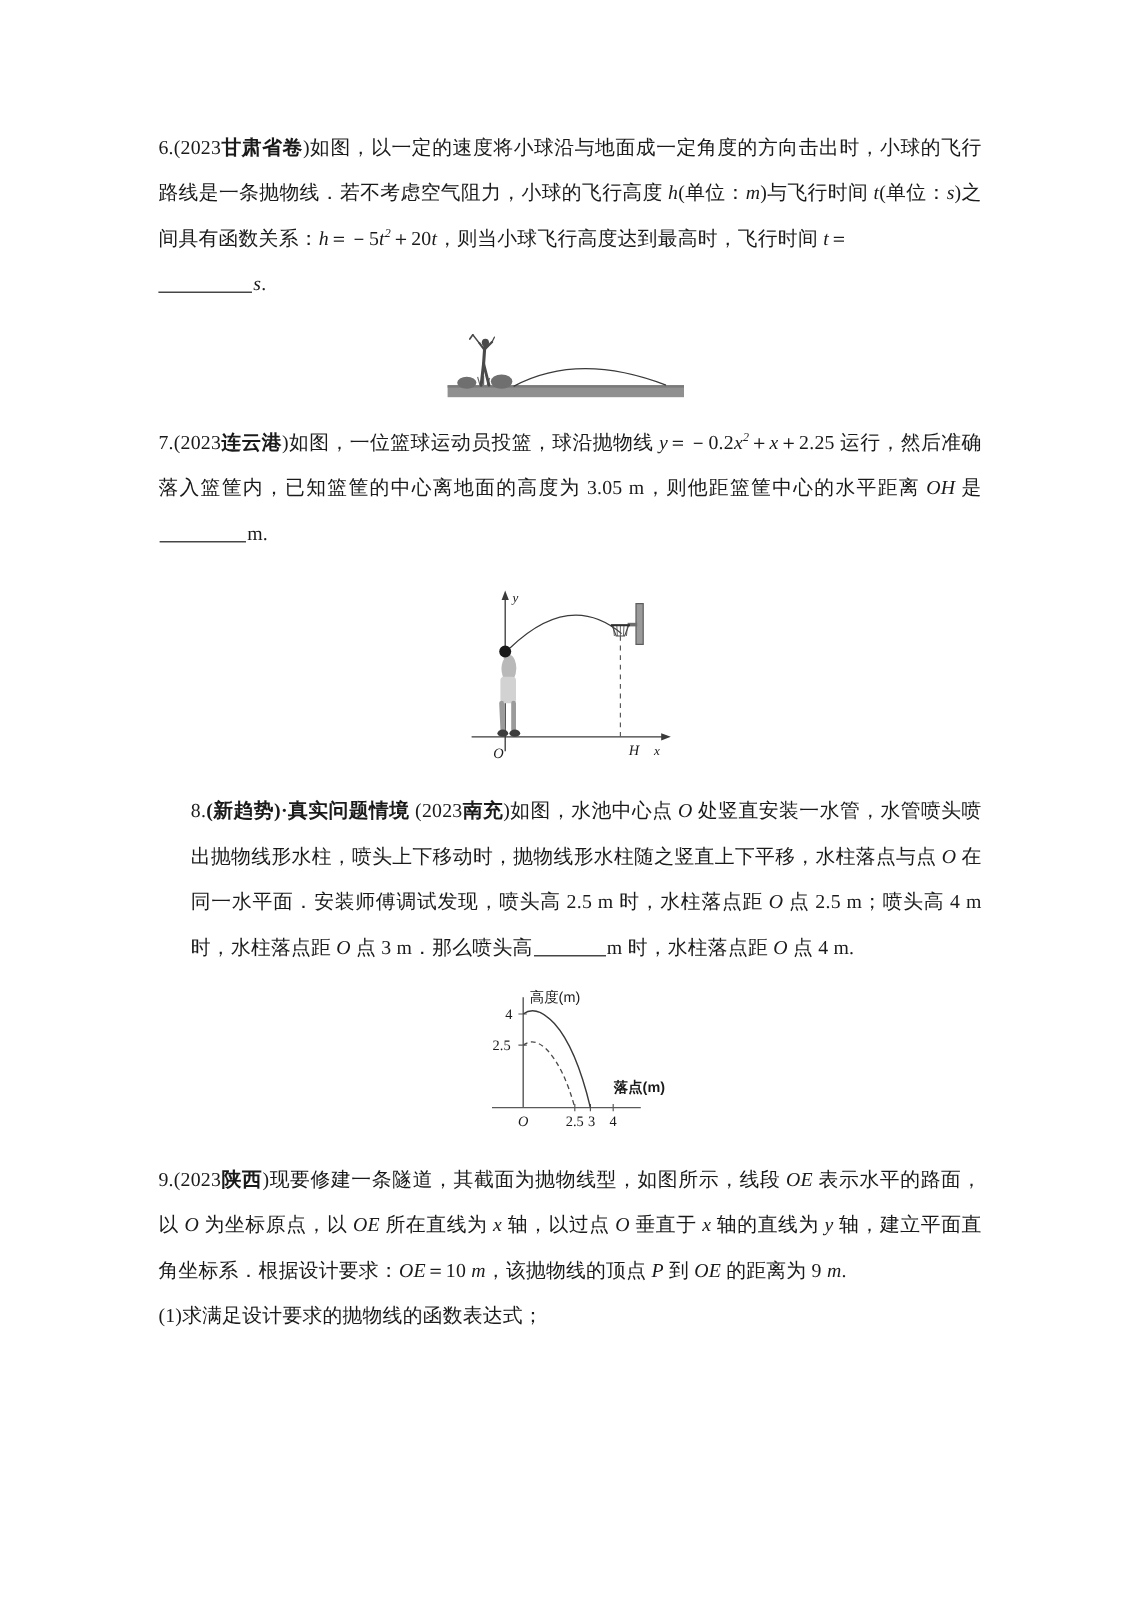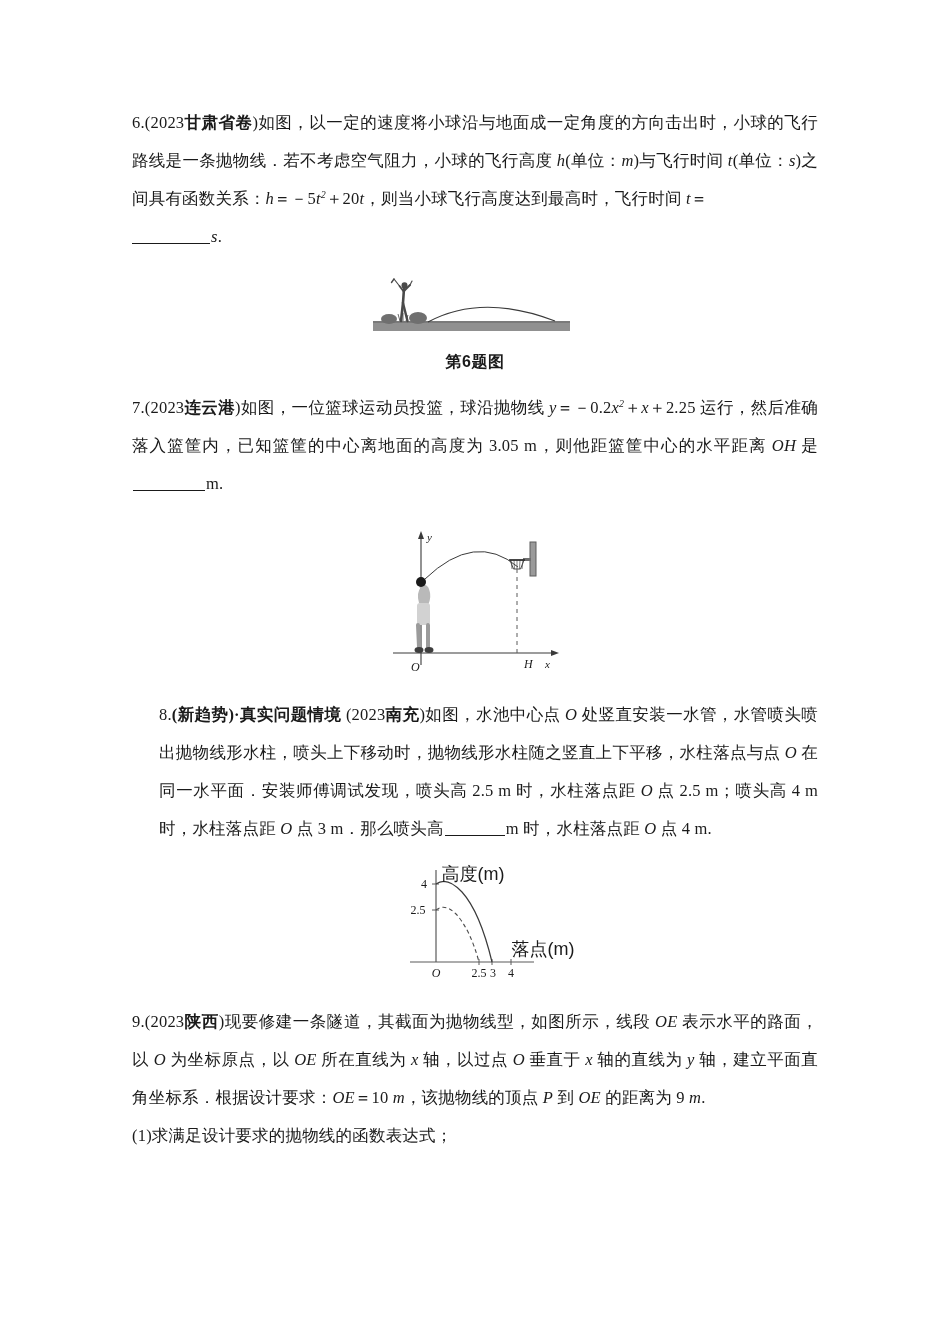--- a/index.html
+++ b/index.html
@@ -47,21 +47,21 @@
 
   
   .bball{position:relative;width:200px;height:155px;}
 
   
   .wchart{position:relative;width:190px;height:125px;}
   .wlab{
     position:absolute;font-size:12px;
     font-family:"Liberation Serif",serif;
   }
-  .wlab.cn{font-family:"Liberation Sans","DejaVu Sans",sans-serif;font-size:18px;}
+  .wlab.cn{font-family:"Liberation Sans","DejaVu Sans",sans-serif;font-size:12px;}
 </style>
 </head>
 <body>
 
 <div class="page">
   <div class="content">
 
     <div class="q">
       <div class="qtext">
         <span class="num">6.</span><span>(2023</span><span class="bold">甘肃省卷</span><span>)</span><span>如图，以一定的速度将小球沿与地面成一定角度的方向击出时，小球的飞行路线是一条抛物线．若不考虑空气阻力，小球的飞行高度 </span><span class="it">h</span><span>(单位：</span><span class="it">m</span><span>)与飞行时间 </span><span class="it">t</span><span>(单位：</span><span class="it">s</span><span>)之间具有函数关系：</span><span class="it">h</span><span class="mono-num">＝－5</span><span class="it">t</span><sup class="it">2</sup><span class="mono-num">＋20</span><span class="it">t</span><span>，则当小球飞行高度达到最高时，飞行时间 </span><span class="it">t</span><span>＝</span><br><span class="blank lead"></span><span class="it">s</span><span>.</span>
@@ -88,21 +88,20 @@
               <path d="M29.5 14 L24 7" stroke-width="1.2" fill="none" stroke-linecap="round"></path>
               <path d="M24 7 L21.5 10.5" stroke-width="1.4" fill="none" stroke-linecap="round"></path>
               <path d="M40 13 L42 9" stroke-width="1.1" fill="none" stroke-linecap="round"></path>
             </g>
 
             <path d="M58 50 Q112 21 185 49" stroke="#3a3a3a" stroke-width="1.1" fill="none"></path>
           </svg>
         </div>
       </div>
 
-      <div class="figcap" style="margin-top:18px;">第6题图</div>
     </div>
 
     <div class="q" style="margin-top:16px;">
       <div class="qtext">
         <span class="num">7.</span><span>(2023</span><span class="bold">连云港</span><span>)</span><span>如图，一位篮球运动员投篮，球沿抛物线 </span><span class="it">y</span><span class="mono-num">＝－0.2</span><span class="it">x</span><sup class="it">2</sup><span class="mono-num">＋</span><span class="it">x</span><span class="mono-num">＋2.25</span><span> 运行，然后准确落入篮筐内，已知篮筐的中心离地面的高度为 3.05 m，则他距篮筐中心的水平距离 </span><span class="it">OH</span><span> 是</span><span class="blank"></span><span>m.</span>
       </div>
 
       <div class="figwrap" style="margin-top:22px;">
         <div class="bball">
           <svg width="200" height="155" viewBox="0 0 200 155">
@@ -171,21 +170,21 @@
             <path d="M42 48 Q51 41 62 52 Q76 67 85 100" stroke="#4a4a4a" stroke-width="1.1" fill="none" stroke-dasharray="4,3"></path>
 
             <text x="30" y="26" text-anchor="middle" font-family="Liberation Serif, serif" font-size="12" fill="#1a1a1a">4</text>
             <text x="24" y="52" text-anchor="middle" font-family="Liberation Serif, serif" font-size="12" fill="#1a1a1a">2.5</text>
             <text x="42" y="115" text-anchor="middle" font-family="Liberation Serif, serif" font-style="italic" font-size="12" fill="#1a1a1a">O</text>
             <text x="85" y="115" text-anchor="middle" font-family="Liberation Serif, serif" font-size="12" fill="#1a1a1a">2.5</text>
             <text x="99" y="115" text-anchor="middle" font-family="Liberation Serif, serif" font-size="12" fill="#1a1a1a">3</text>
             <text x="117" y="115" text-anchor="middle" font-family="Liberation Serif, serif" font-size="12" fill="#1a1a1a">4</text>
           </svg>
           <div class="wlab cn" style="left:48px;top:0px;">高度(m)</div>
-          <div class="wlab cn" style="left:118px;top:75px;">落点(m)</div>
+          <div class="wlab cn" style="left:118px;top:75px;font-weight:bold;">落点(m)</div>
         </div>
       </div>
 
     </div>
 
     <div class="q" style="margin-top:16px;">
       <div class="qtext">
         <span class="num">9.</span><span>(2023</span><span class="bold">陕西</span><span>)</span><span>现要修建一条隧道，其截面为抛物线型，如图所示，线段 </span><span class="it">OE</span><span> 表示水平的路面，以 </span><span class="it">O</span><span> 为坐标原点，以 </span><span class="it">OE</span><span> 所在直线为 </span><span class="it">x</span><span> 轴，以过点 </span><span class="it">O</span><span> 垂直于 </span><span class="it">x</span><span> 轴的直线为 </span><span class="it">y</span><span> 轴，建立平面直角坐标系．根据设计要求：</span><span class="it">OE</span><span class="mono-num">＝10 </span><span class="it">m</span><span>，该抛物线的顶点 </span><span class="it">P</span><span> 到 </span><span class="it">OE</span><span> 的距离为 9 </span><span class="it">m</span><span>.</span>
       </div>
       <div class="qtext">(1)求满足设计要求的抛物线的函数表达式；</div>

